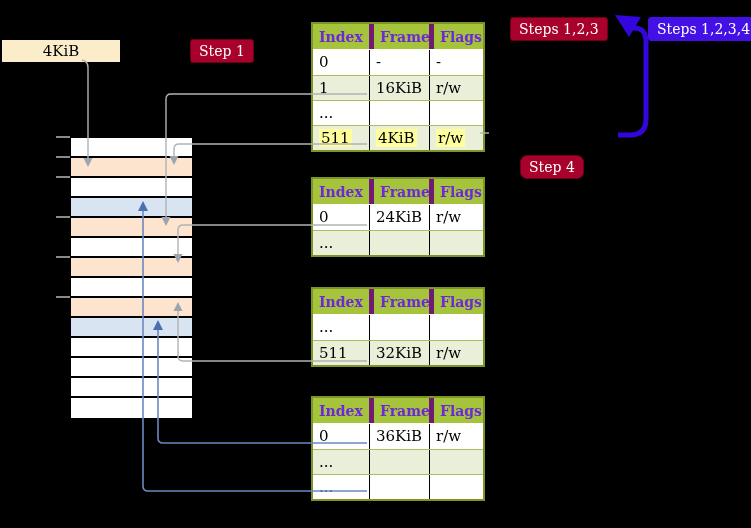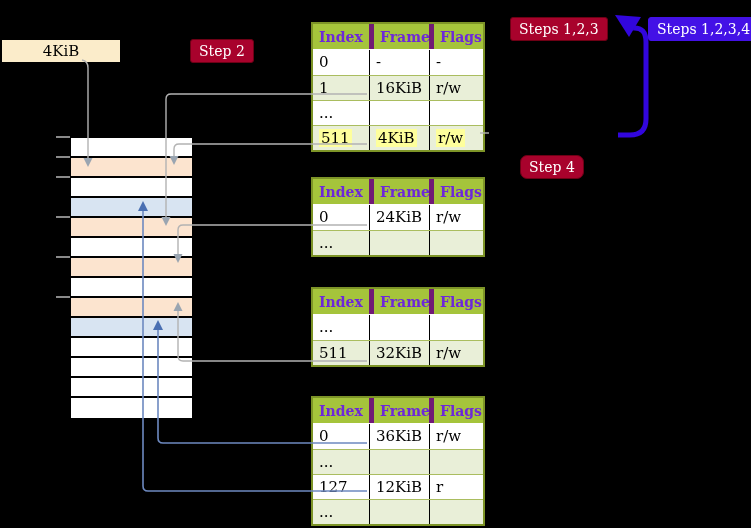--- a/index.html
+++ b/index.html
@@ -39,21 +39,21 @@
   .big{stroke:var(--arrow-blue);fill:none;stroke-width:5;}
   .bigh{fill:var(--arrow-blue);}
 </style>
 </head>
 <body>
 
 <div id="stage">
 
   <div class="frame-label">4KiB</div>
 
-  <div class="badge red" style="left:190px;top:39px;">Step 2</div>
+  <div class="badge red" style="left:190px;top:39px;">Step 1</div>
   <div class="badge red" style="left:510px;top:17px;">Steps 1,2,3</div>
   <div class="badge blue" style="left:648px;top:17px;">Steps 1,2,3,4</div>
   <div class="badge red" style="left:520px;top:155px;border-radius:7px;">Step 4</div>
 
   <div class="memory">
       <div class="mem-row" style="background: var(--mem-white);"></div>
       <div class="mem-row" style="background: var(--mem-peach);"></div>
       <div class="mem-row" style="background: var(--mem-white);"></div>
       <div class="mem-row" style="background: var(--mem-blue);"></div>
       <div class="mem-row" style="background: var(--mem-peach);"></div>
@@ -150,25 +150,20 @@
       <div class="c ci"><span>0</span></div>
       <div class="c cf"><span>36KiB</span></div>
       <div class="c cg"><span>r/w</span></div>
     </div>
     <div class="pt-row">
       <div class="c ci"><span>...</span></div>
       <div class="c cf"><span></span></div>
       <div class="c cg"><span></span></div>
     </div>
     <div class="pt-row">
-      <div class="c ci"><span>127</span></div>
-      <div class="c cf"><span>12KiB</span></div>
-      <div class="c cg"><span>r</span></div>
-    </div>
-    <div class="pt-row">
       <div class="c ci"><span>...</span></div>
       <div class="c cf"><span></span></div>
       <div class="c cg"><span></span></div>
     </div>
   </div>
 
   <svg id="overlay" width="751" height="528" viewBox="0 0 751 528">
     <g>
       <path class="g" d="M 82 60 Q 88 61 88 68 L 88 158"></path>
       <polygon class="gh" points="83.5,158 92.5,158 88,167"></polygon>

